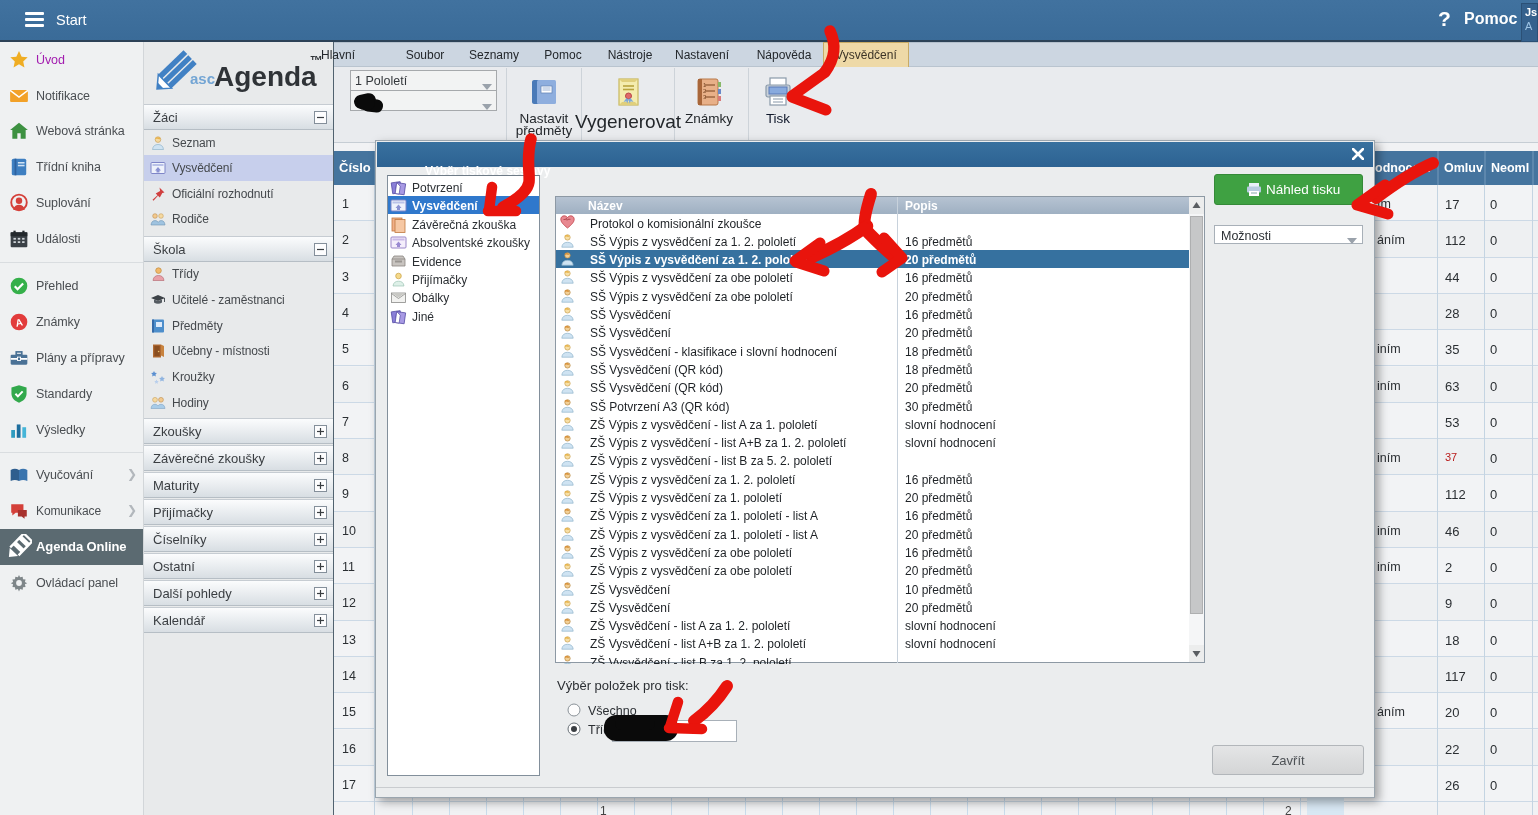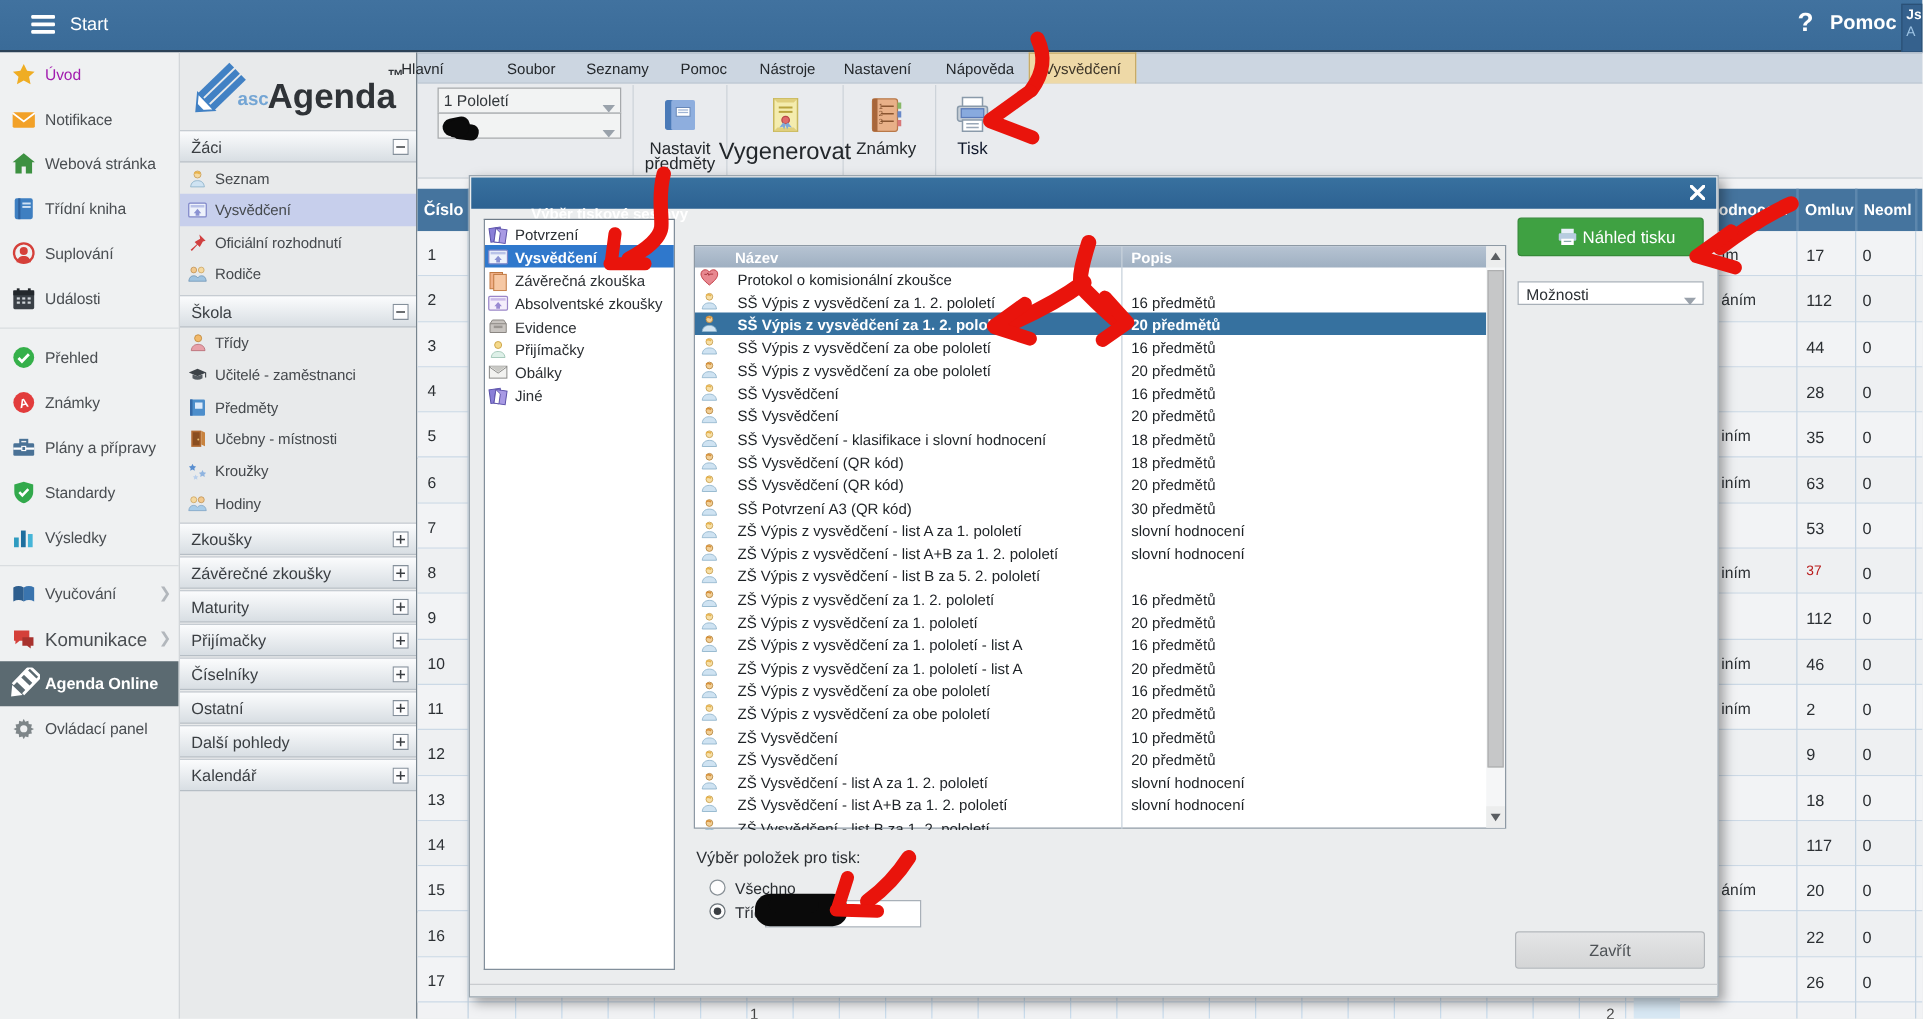--- a/index.html
+++ b/index.html
@@ -89,21 +89,21 @@
 <div style="position:absolute;left:9px;top:465px;width:20px;height:20px;"><svg width="20" height="20" viewBox="0 0 18 18">
       <path d="M1.5 4.5c2.6-1.4 5-1.4 7.5 0v10c-2.5-1.4-4.9-1.4-7.5 0z" fill="#2e5e8e"></path>
       <path d="M16.5 4.5c-2.6-1.4-5-1.4-7.5 0v10c2.5-1.4 4.9-1.4 7.5 0z" fill="#3a74ae"></path>
     </svg></div>
 <div style="position:absolute;left:36px;top:468px;font-size:12.5px;letter-spacing:-0.1px;color:#4a4e52;font-weight:normal;white-space:nowrap;">Vyučování</div>
 <div style="position:absolute;left:127px;top:467px;font-size:12px;color:#b2b7bc;">❯</div>
 <div style="position:absolute;left:9px;top:501px;width:20px;height:20px;"><svg width="20" height="20" viewBox="0 0 18 18">
       <path d="M2 3h11v7.5H6L3 13v-2.5H2z" fill="#d4403a"></path>
       <path d="M8 8h8v6h-2v2l-2.6-2H8z" fill="#a8322e"></path>
     </svg></div>
-<div style="position:absolute;left:36px;top:504px;font-size:15px;letter-spacing:-0.1px;color:#4a4e52;font-weight:normal;white-space:nowrap;">Komunikace</div>
+<div style="position:absolute;left:36px;top:504px;font-size:12px;letter-spacing:-0.1px;color:#4a4e52;font-weight:normal;white-space:nowrap;">Komunikace</div>
 <div style="position:absolute;left:127px;top:503px;font-size:12px;color:#b2b7bc;">❯</div>
 <div style="position:absolute;left:0;top:529px;width:143px;height:36px;background:#5b6a71;"></div>
 <div style="position:absolute;left:6px;top:534px;width:26px;height:26px;"><svg width="26" height="26" viewBox="0 0 18 18">
       <g transform="translate(2,16) rotate(-46)">
         <path d="M0 0 L5 -4 L5 4 Z" fill="#fff"></path>
         <path d="M5.5 -4 L19 -4 L19 4 L5.5 4" fill="none" stroke="#fff" stroke-width="1.6"></path>
         <rect x="8" y="-4" width="3.4" height="8" fill="#fff"></rect>
         <rect x="13.5" y="-4" width="3.4" height="8" fill="#fff"></rect>
       </g>
     </svg></div>

